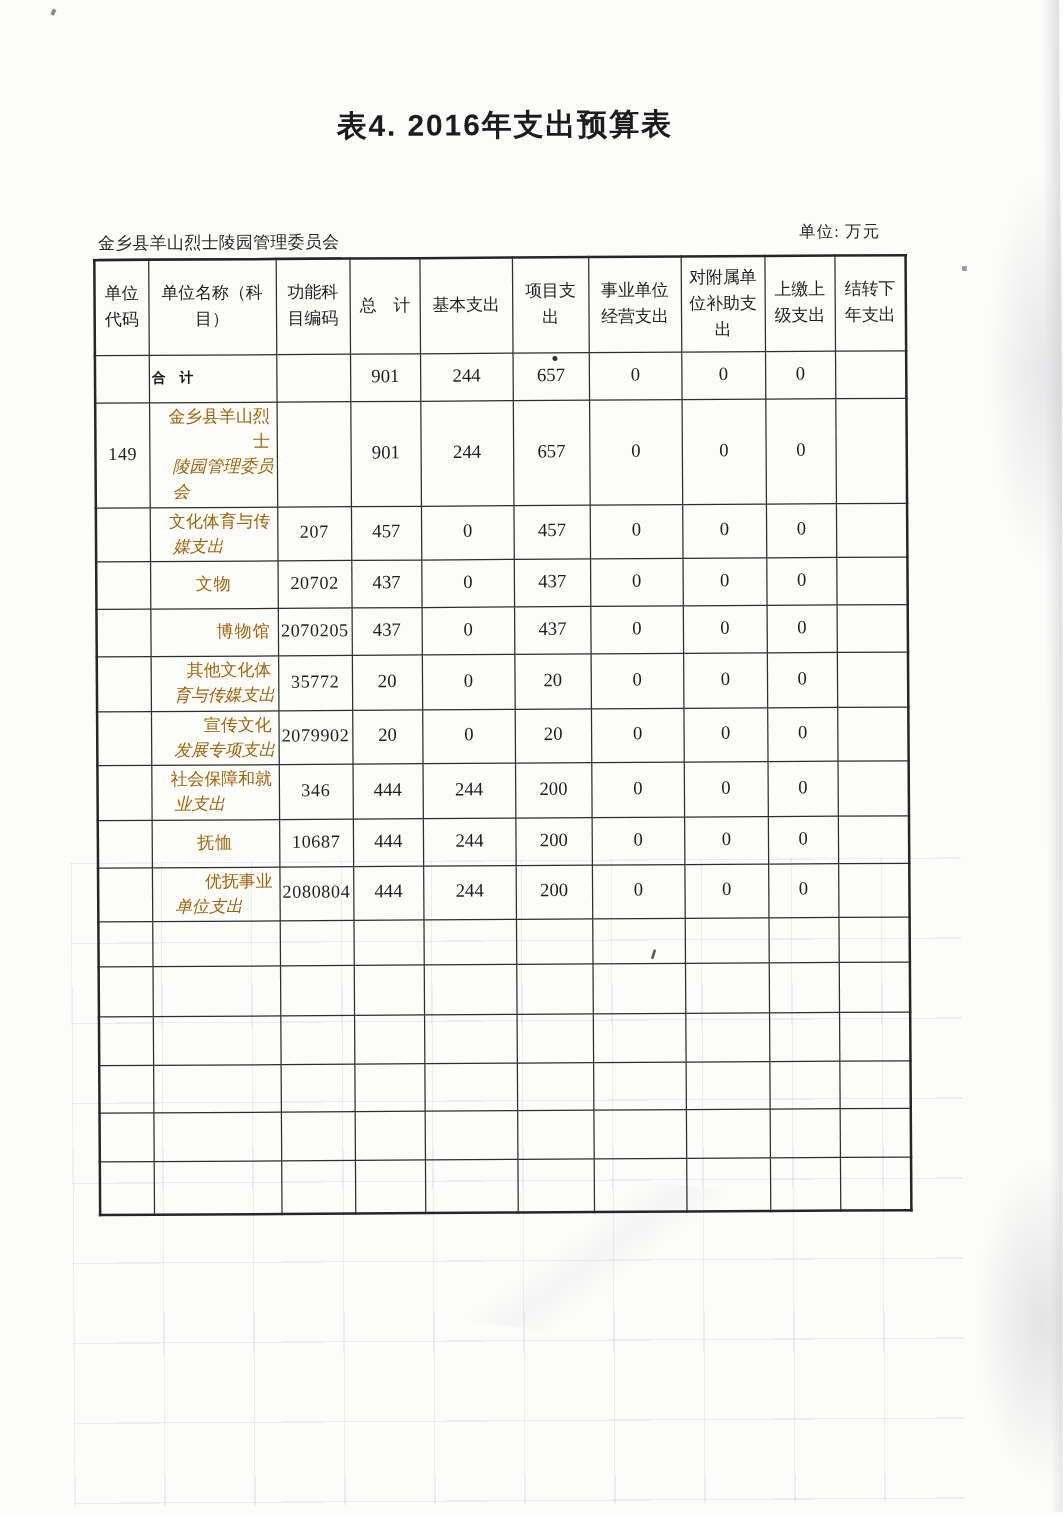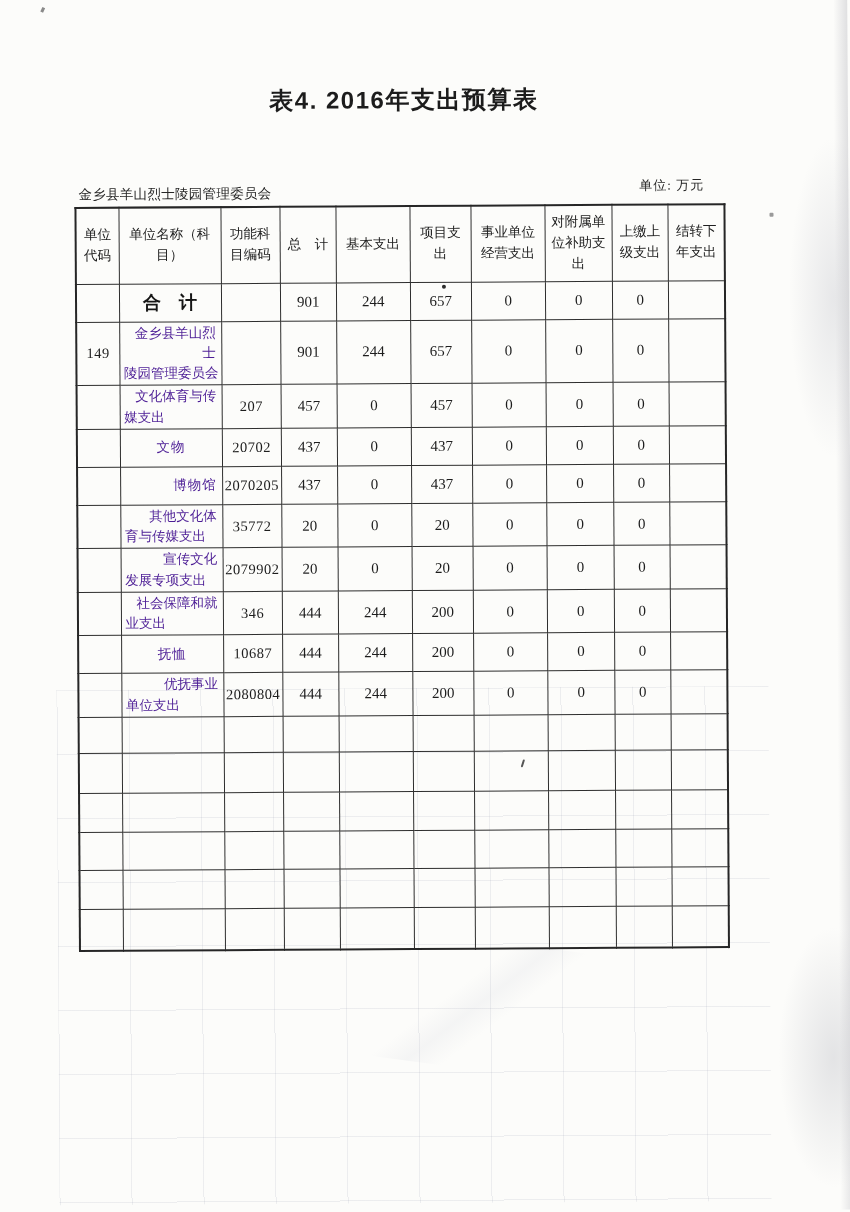--- a/index.html
+++ b/index.html
@@ -71,26 +71,26 @@
     border:1.6px solid #2e2e2e;
     padding:1px 2px;vertical-align:middle;overflow:hidden;
   }
   table.budget{border:2.2px solid #262626;}
   table.budget th{
     font-weight:400;font-size:13.5px;line-height:1.55;
     text-align:center;white-space:pre-line;color:#202020;
   }
   td.num-cell{font-size:15px;text-align:center;color:#1d1d1d;}
   td.code-cell{font-size:14.5px;text-align:center;color:#1d1d1d;letter-spacing:.5px;}
-  td.name-cell{font-size:13.5px;line-height:1.5;color:#4c1d95;white-space:pre-line;}
+  td.name-cell{font-size:13.5px;line-height:1.5;color:#a16207;white-space:pre-line;}
   td.name-cell.center{text-align:center;letter-spacing:1px;margin-left:35px;}
   td.name-cell.right{text-align:right;padding-right:5px;letter-spacing:1px;}
-  td.name-cell.total{text-align:center;font-size:18px;font-weight:600;color:#161616;}
+  td.name-cell.total{text-align:left;font-size:11px;font-weight:600;color:#161616;}
   td.name-cell .ln-r{text-align:right;padding-right:3px;}
-  td.name-cell .ln-l{text-align:left;padding-left:2px;}
+  td.name-cell .ln-l{text-align:left;padding-left:16px;font-style:italic;}
 </style>
 </head>
 <body>
 
 <div class="sheet">
   <div class="bleed-grid"></div>
   <div class="smudge"></div>
   <div class="blob blob-a"></div>
   <div class="blob blob-b"></div>
   <div class="edge-shadow"></div>

